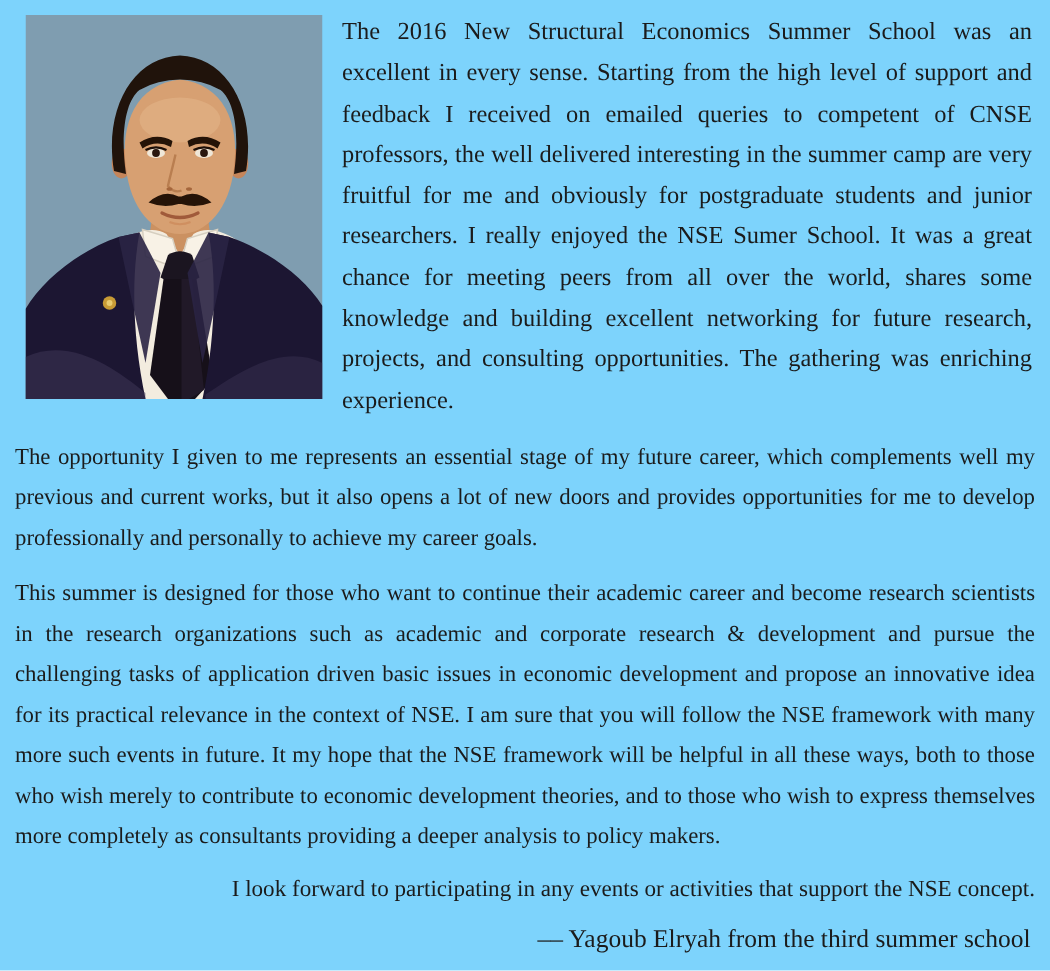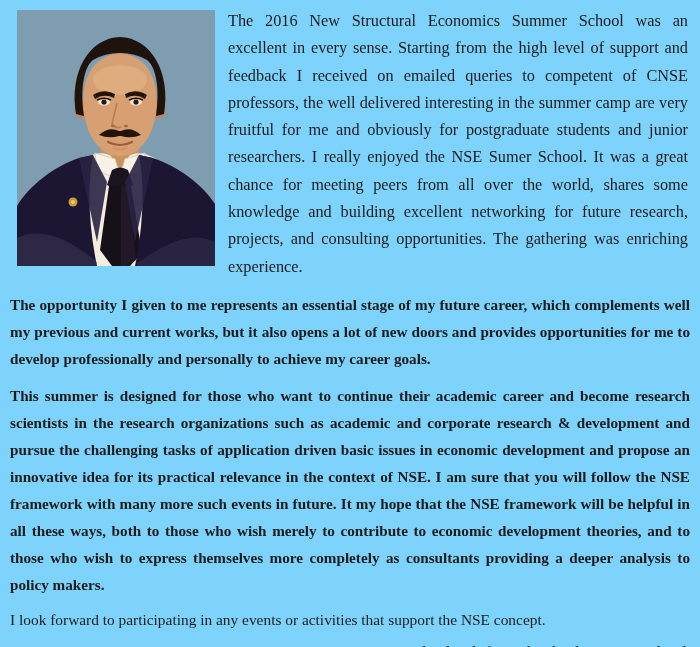--- a/index.html
+++ b/index.html
@@ -40,27 +40,26 @@
     margin: -3px 12px 0 13px;
     text-align: justify;
     font-size: 16.3px;
     line-height: 27.3px;
   }
   .body-par {
     text-align: justify;
     font-size: 15.2px;
     line-height: 27px;
     margin: 15px 10px 0 10px;
-    font-weight: bold;
   }
   .body-par.tight {
     margin-top: 10px;
   }
   .last-par {
-    text-align: left;
+    text-align: right;
     font-size: 15.4px;
     line-height: 26px;
     margin: 9px 10px 0 10px;
   }
   .signature-line {
     text-align: right;
     font-size: 17px;
     line-height: 24px;
     margin: 8px 13px 0 0;
   }

